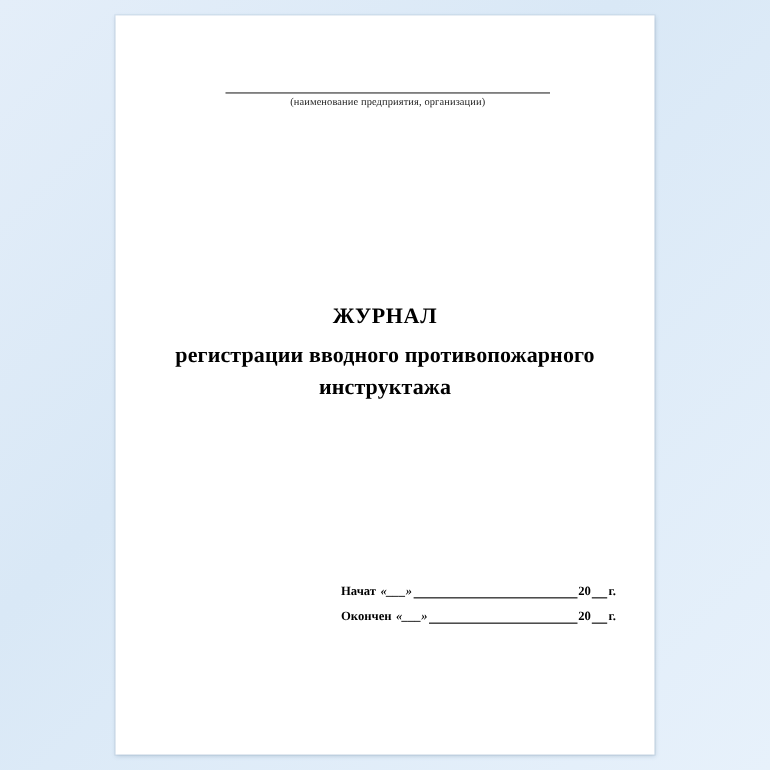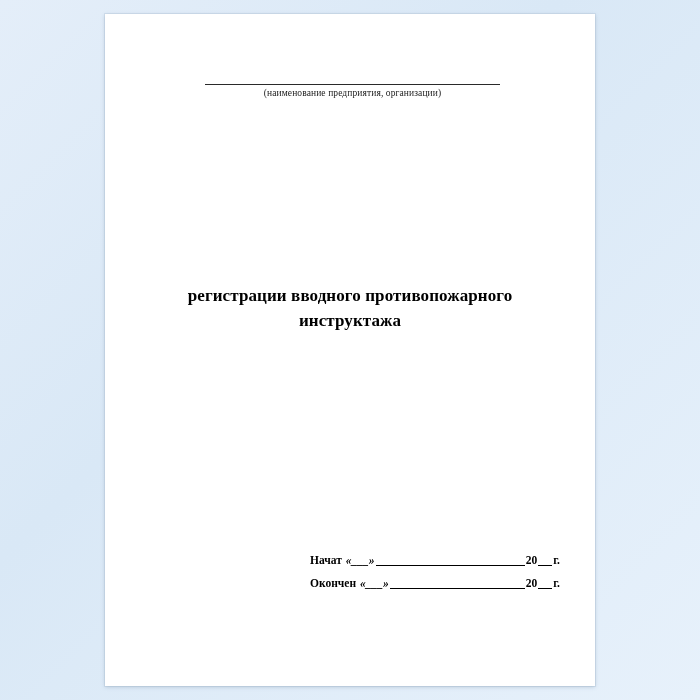--- a/index.html
+++ b/index.html
@@ -66,31 +66,31 @@
     color: #000;
   }
   .title-main {
     font-size: 20px;
     font-weight: bold;
     letter-spacing: 0.6px;
     line-height: 1.25;
   }
   .title-sub {
     margin-top: 8px;
-    font-size: 17px;
+    font-size: 20px;
     font-weight: bold;
     line-height: 1.45;
     letter-spacing: 0.1px;
   }
 
   
   .dates-block {
     position: absolute;
     left: 205px;
-    top: 540px;
+    top: 518px;
     width: 250px;
     font-size: 11.5px;
     font-weight: bold;
     color: #000;
   }
   .date-row {
     display: flex;
     align-items: flex-end;
     justify-content: flex-start;
     white-space: nowrap;
@@ -132,20 +132,21 @@
 <div id="stage">
   <div class="page">
     <div class="page-inner">
 
       <div class="org-block">
         <div class="org-rule"></div>
         <div class="org-caption">(наименование предприятия, организации)</div>
       </div>
 
       <div class="title-block">
+        <div class="title-main">ЖУРНАЛ</div>
         <div class="title-sub">регистрации вводного противопожарного инструктажа</div>
       </div>
 
       <div class="dates-block">
 
         <div class="date-row row-1">
           <span class="date-label">Начат</span>
           <span class="date-quote">«___»</span>
           <span class="date-fill"></span>
           <span class="date-year">20</span>

